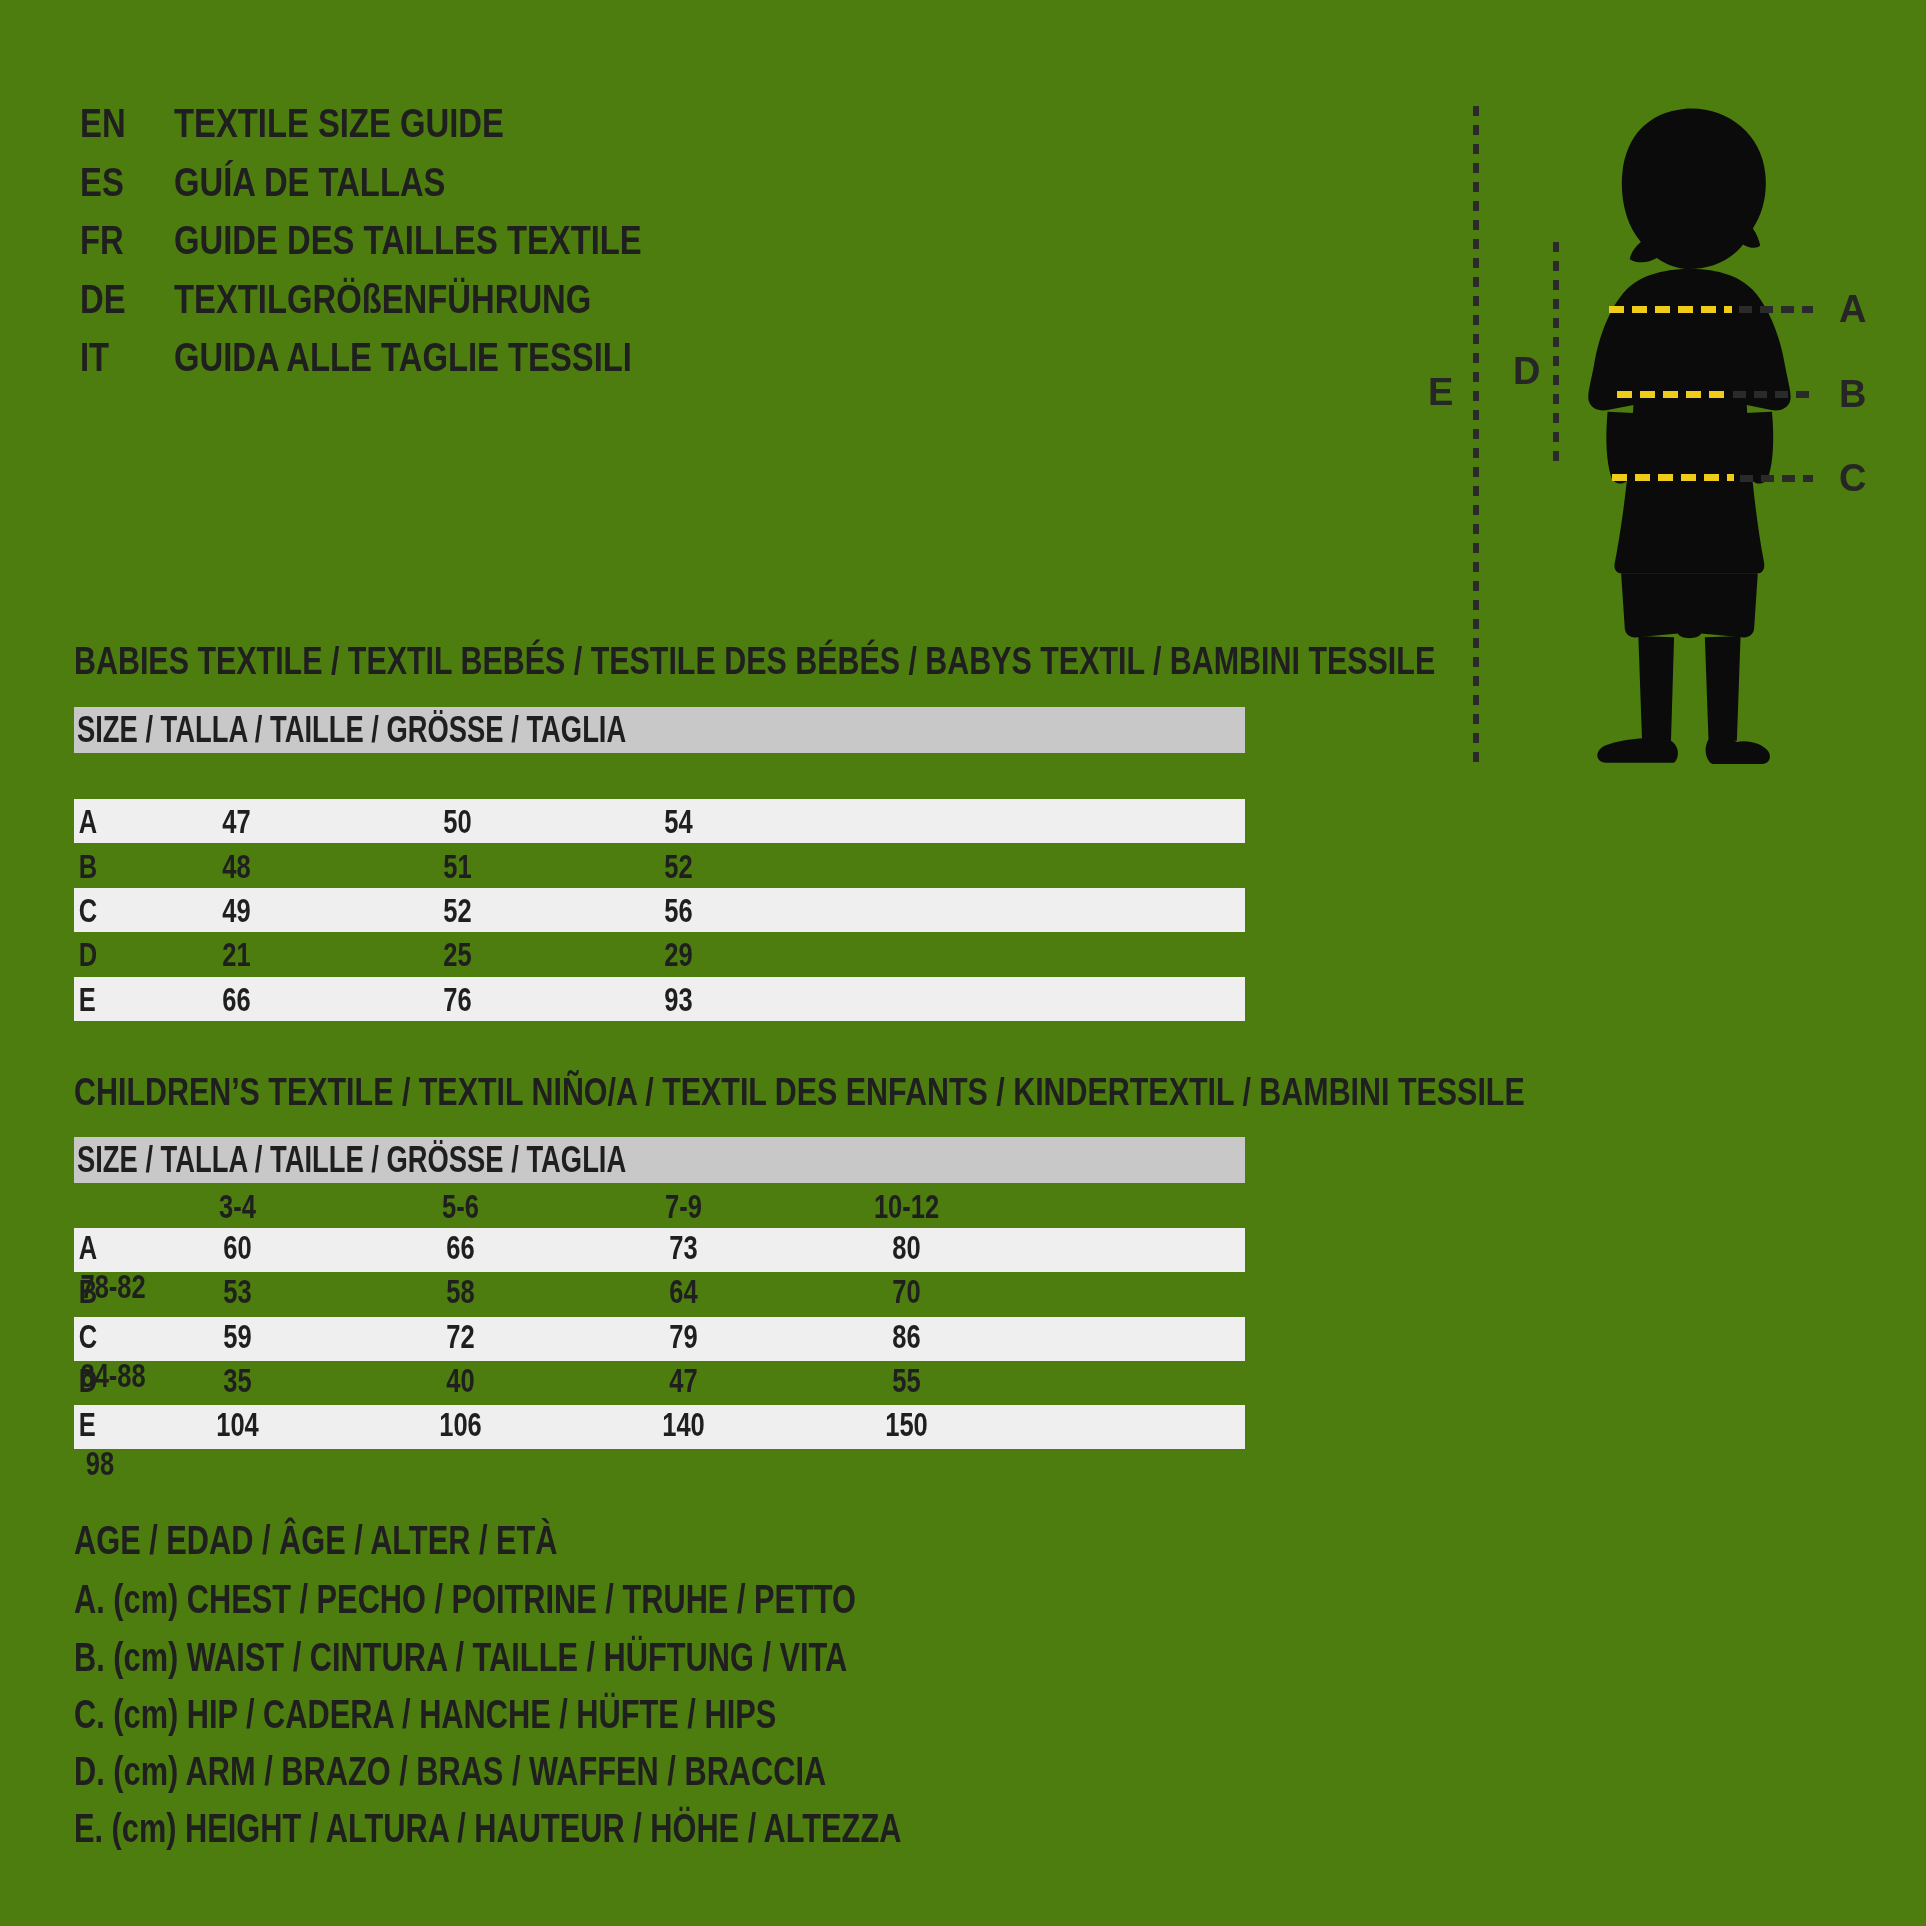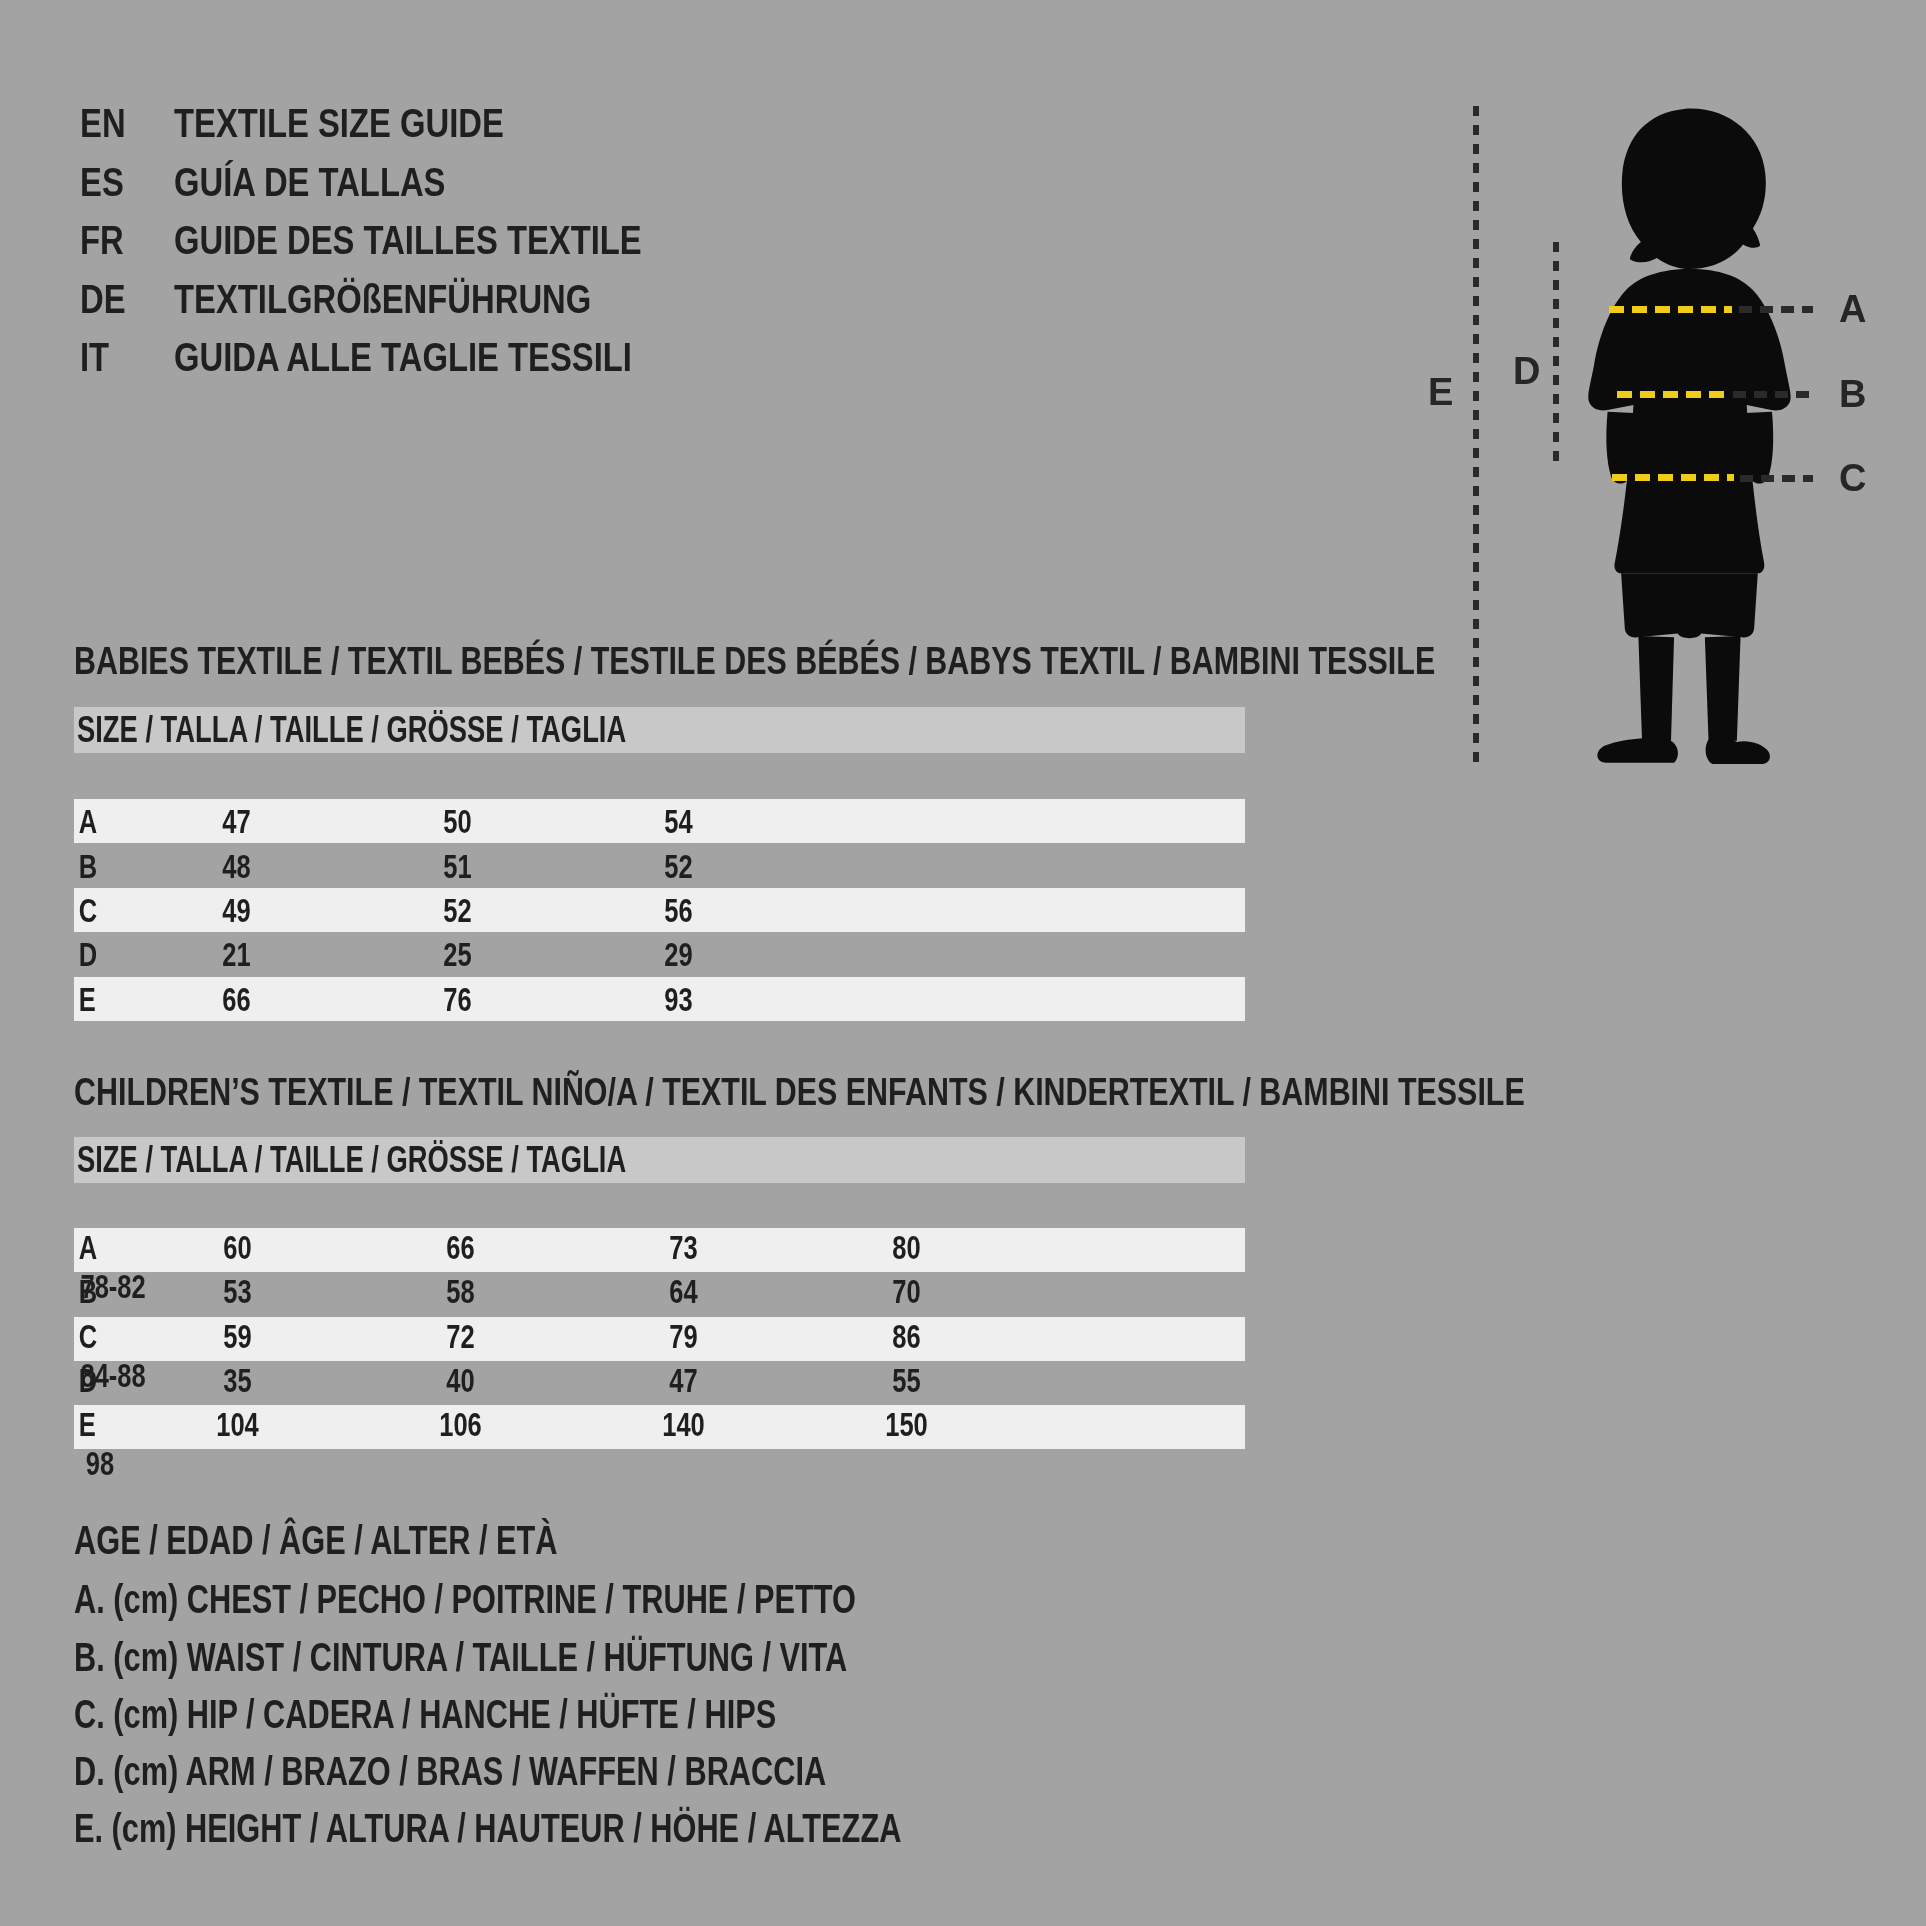--- a/index.html
+++ b/index.html
@@ -1,17 +1,17 @@
 <!DOCTYPE html>
 <html style="font-size:10px"><head>
 <meta charset="utf-8">
 <style>
   html,body{margin:0;padding:0;background:#ffffff;}
   .canvas{
-    position:relative;width:1926px;height:1926px;background:#a3a3a3;
+    position:relative;width:1926px;height:1926px;background:#4d7c0f;
     font-family:"Liberation Sans",sans-serif;color:#1f1f1f;overflow:hidden;
   }
   .abs{position:absolute;}
   
   .cond{display:inline-block;transform-origin:0 50%;white-space:nowrap;}
   .cc{transform-origin:50% 50%;}
   .sx75{transform:scaleX(.75);}
   .sx76{transform:scaleX(.76);}
   .sx78{transform:scaleX(.78);}
   .sx80{transform:scaleX(.80);}
@@ -126,20 +126,28 @@
     <span class="cell cond cc sx75">76</span>
     <span class="cell cond cc sx75">93</span>
   </div>
 
   <span class="abs heading cond sx78" style="left:74px;top:1065px;">CHILDREN’S TEXTILE / TEXTIL NIÑO/A / TEXTIL DES ENFANTS / KINDERTEXTIL / BAMBINI TESSILE</span>
 
   <div class="abs bar" style="top:1137px;">
     <span class="bar-text cond sx76">SIZE / TALLA / TAILLE / GRÖSSE / TAGLIA</span>
   </div>
 
+  <div class="abs trow g5" style="top:1187px;">
+    <span></span>
+    <span class="colhead cond cc sx75">3-4</span>
+    <span class="colhead cond cc sx75">5-6</span>
+    <span class="colhead cond cc sx75">7-9</span>
+    <span class="colhead cond cc sx75">10-12</span>
+    <span class="colhead cond cc sx75">13-14</span>
+  </div>
 
   <div class="abs trow g5 band" style="top:1228px;">
     <span class="rlabel cond sx75">A</span>
     <span class="cell cond cc sx75">60</span>
     <span class="cell cond cc sx75">66</span>
     <span class="cell cond cc sx75">73</span>
     <span class="cell cond cc sx75">80</span>
     <span class="cell cond cc sx75">78-82</span>
   </div>
   <div class="abs trow g5" style="top:1272px;">

